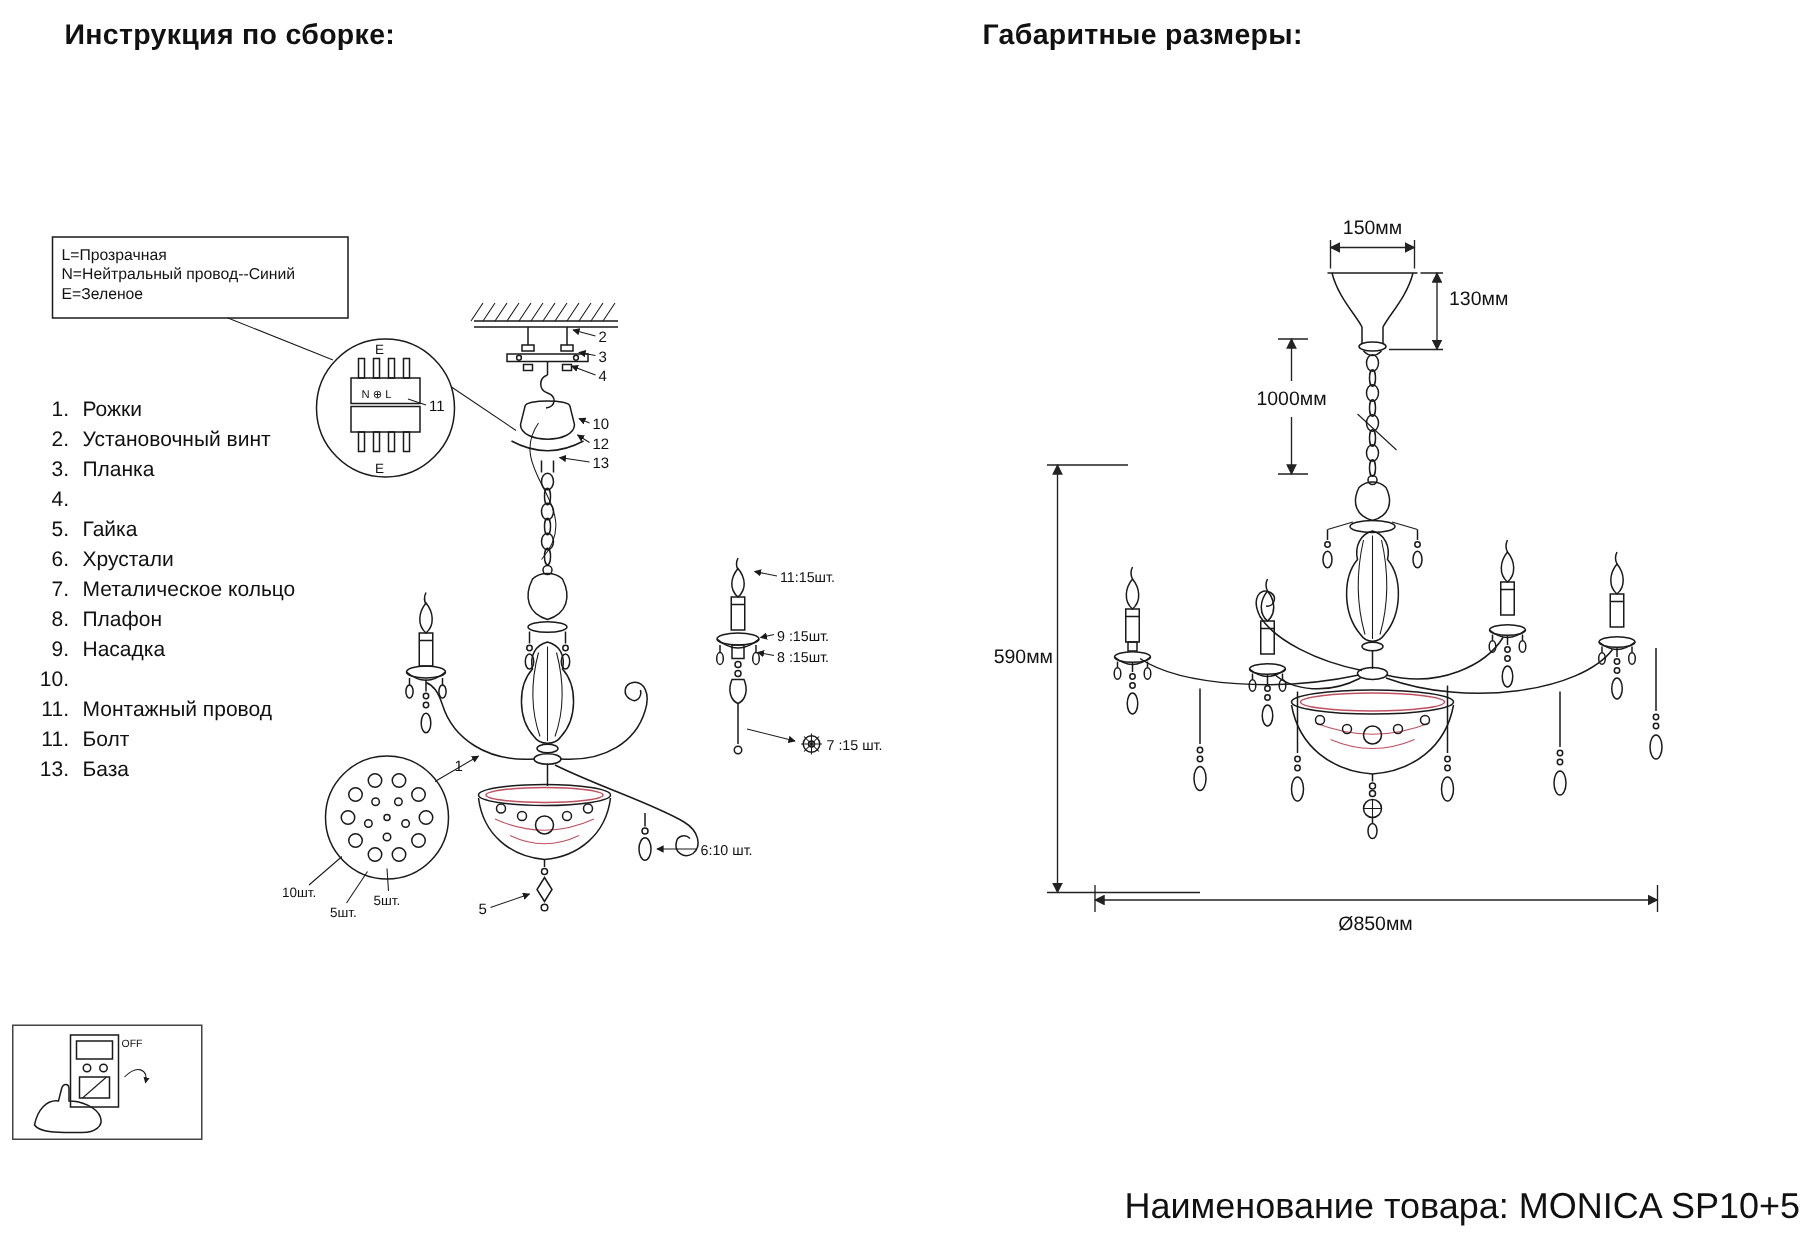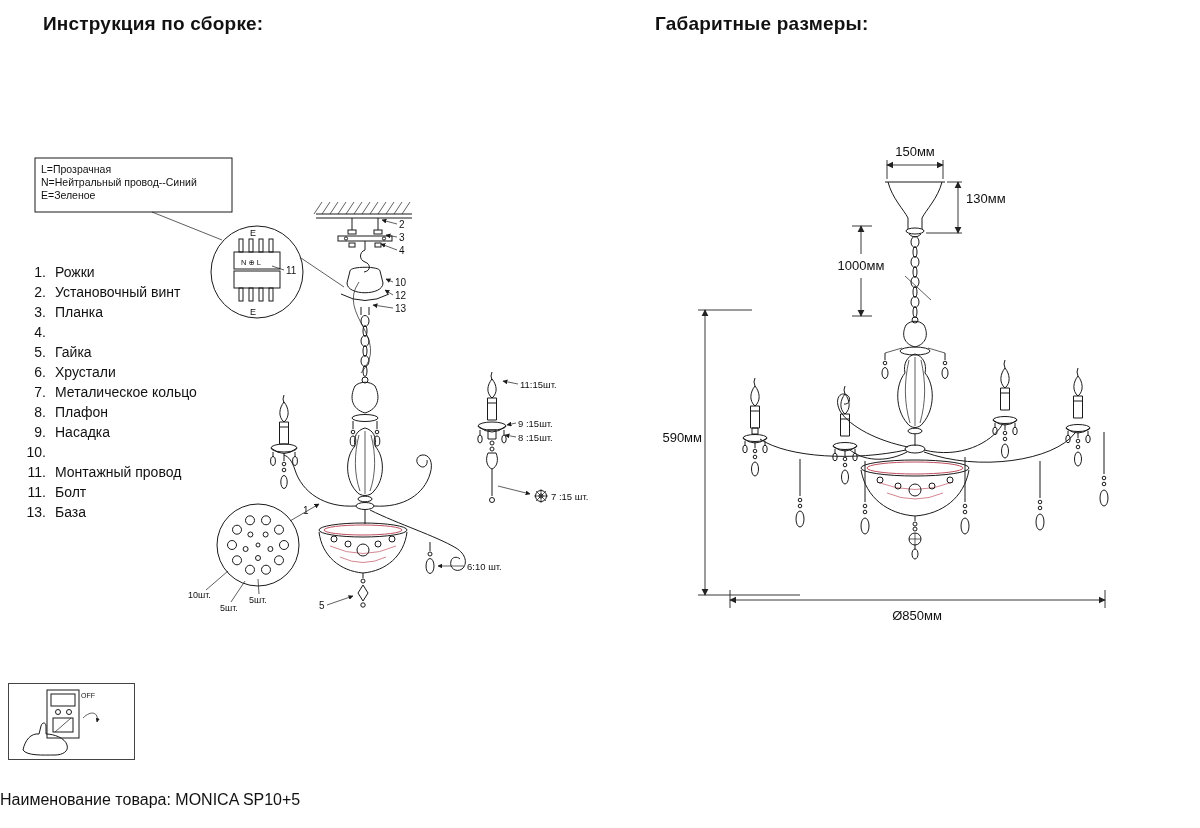--- a/index.html
+++ b/index.html
@@ -4,21 +4,21 @@
 <style>
   html,body{margin:0;padding:0}
   body{width:1200px;height:828px;position:relative;background:#ffffff;
        font-family:"Liberation Sans",sans-serif;color:#111;overflow:hidden}
   .title{position:absolute;font-size:19px;font-weight:700;letter-spacing:.2px;white-space:nowrap}
   #title-left{left:43px;top:13px}
   #title-right{left:655px;top:13px}
   .parts{position:absolute;left:18px;top:262px;font-size:14px;line-height:20px}
   .part-row{display:flex;white-space:nowrap}
   .part-num{width:28px;text-align:right;margin-right:9px;flex:none}
-  .caption{position:absolute;left:0;right:0;top:791px;text-align:left;font-size:16px}
+  .caption{position:absolute;left:0;right:0;top:791px;text-align:right;font-size:24px}
   svg.diag{position:absolute;overflow:visible}
   #svg-left{left:0;top:130px}
   #svg-right{left:640px;top:130px}
   svg text{font-family:"Liberation Sans",sans-serif;fill:#111;stroke:none}
   .ink{stroke:#1a1a1a;fill:none;stroke-width:1}
   .thin{stroke-width:.7}
   .dim{stroke:#222;fill:none;stroke-width:.9}
   .pink{stroke:#c05060}
   .switch-fig{position:absolute;left:8px;top:683px;width:127px;height:77px;border:1px solid #444;box-sizing:border-box}
 </style>

